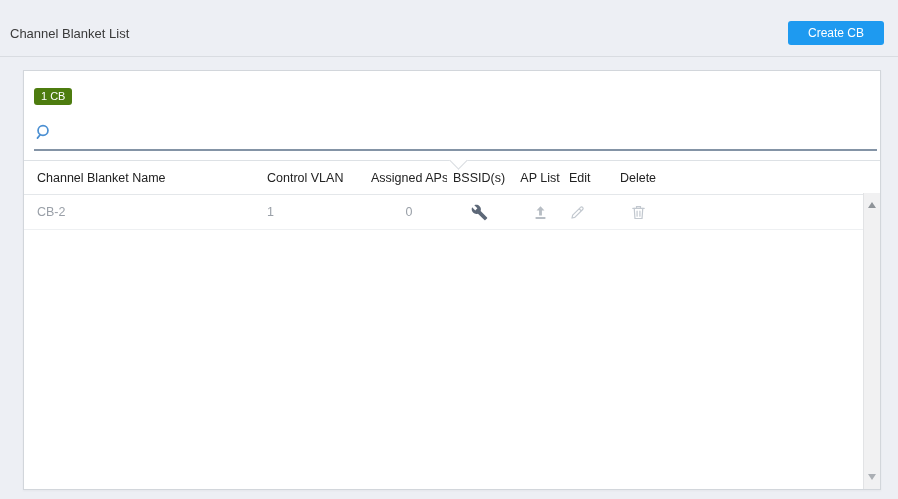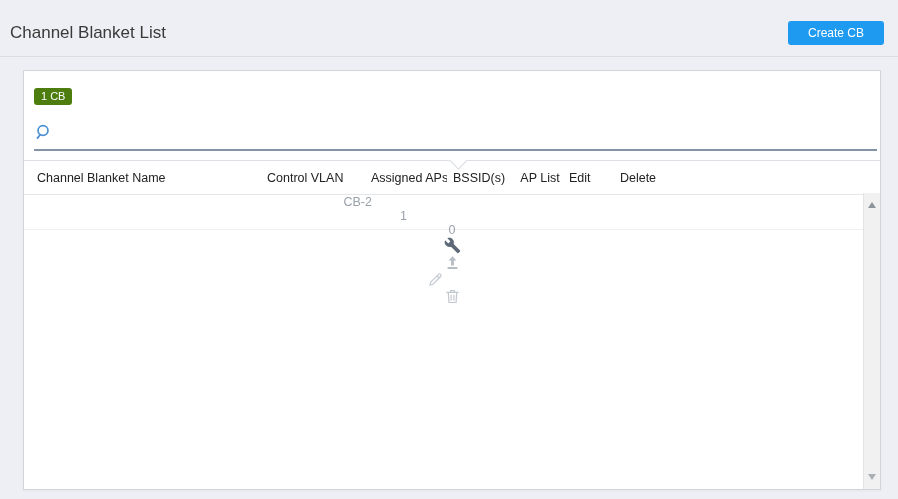--- a/index.html
+++ b/index.html
@@ -9,21 +9,21 @@
     background:#edeff4;
     color:#3c3c3c;
     overflow:hidden;
   }
   .topbar {
     height:57px;
     border-bottom:1px solid #d9dce1;
     display:flex; align-items:center; justify-content:space-between;
     padding:10px 14px 0 10px;
   }
-  .page-title { font-size:17px; font-weight:400; color:#3a3a3a; }
+  .page-title { font-size:13px; font-weight:400; color:#3a3a3a; }
   .create-btn {
     background:#1e9af0; color:#fff; border:none; border-radius:3px;
     font-family:"Liberation Sans", sans-serif;
     font-size:12px; height:24px; padding:0 20px; cursor:pointer;
   }
   .card {
     position:relative;
     margin:13px 0 0 23px;
     width:858px; height:420px;
     background:#fff;
@@ -63,21 +63,21 @@
   .notch {
     position:absolute; left:428px; top:-7px;
     width:13px; height:13px; background:#fff;
     border-right:1px solid #d8dce0; border-bottom:1px solid #d8dce0;
     transform:rotate(45deg);
   }
   .trow {
     display:flex; align-items:center;
     height:35px;
     border-bottom:1px solid #eef0f2;
-    font-size:12.5px; color:#9aa0a8;flex-direction:column;
+    font-size:12.5px; color:#9aa0a8;
   }
   .cell { flex:0 0 auto; white-space:nowrap; overflow:hidden; }
   .c-name   { width:243px; padding-left:13px; }
   .c-vlan   { width:104px; }
   .c-mgmt   { width:236px; }
   .c-aps    { width:76px;  text-align:center; }
   .c-bssid  { width:64px;  text-align:center; }
   .c-aplist { width:58px;  text-align:center; }
   .c-edit   { width:50px;  text-align:left; }
   .c-delete { width:38px;  text-align:center; }

